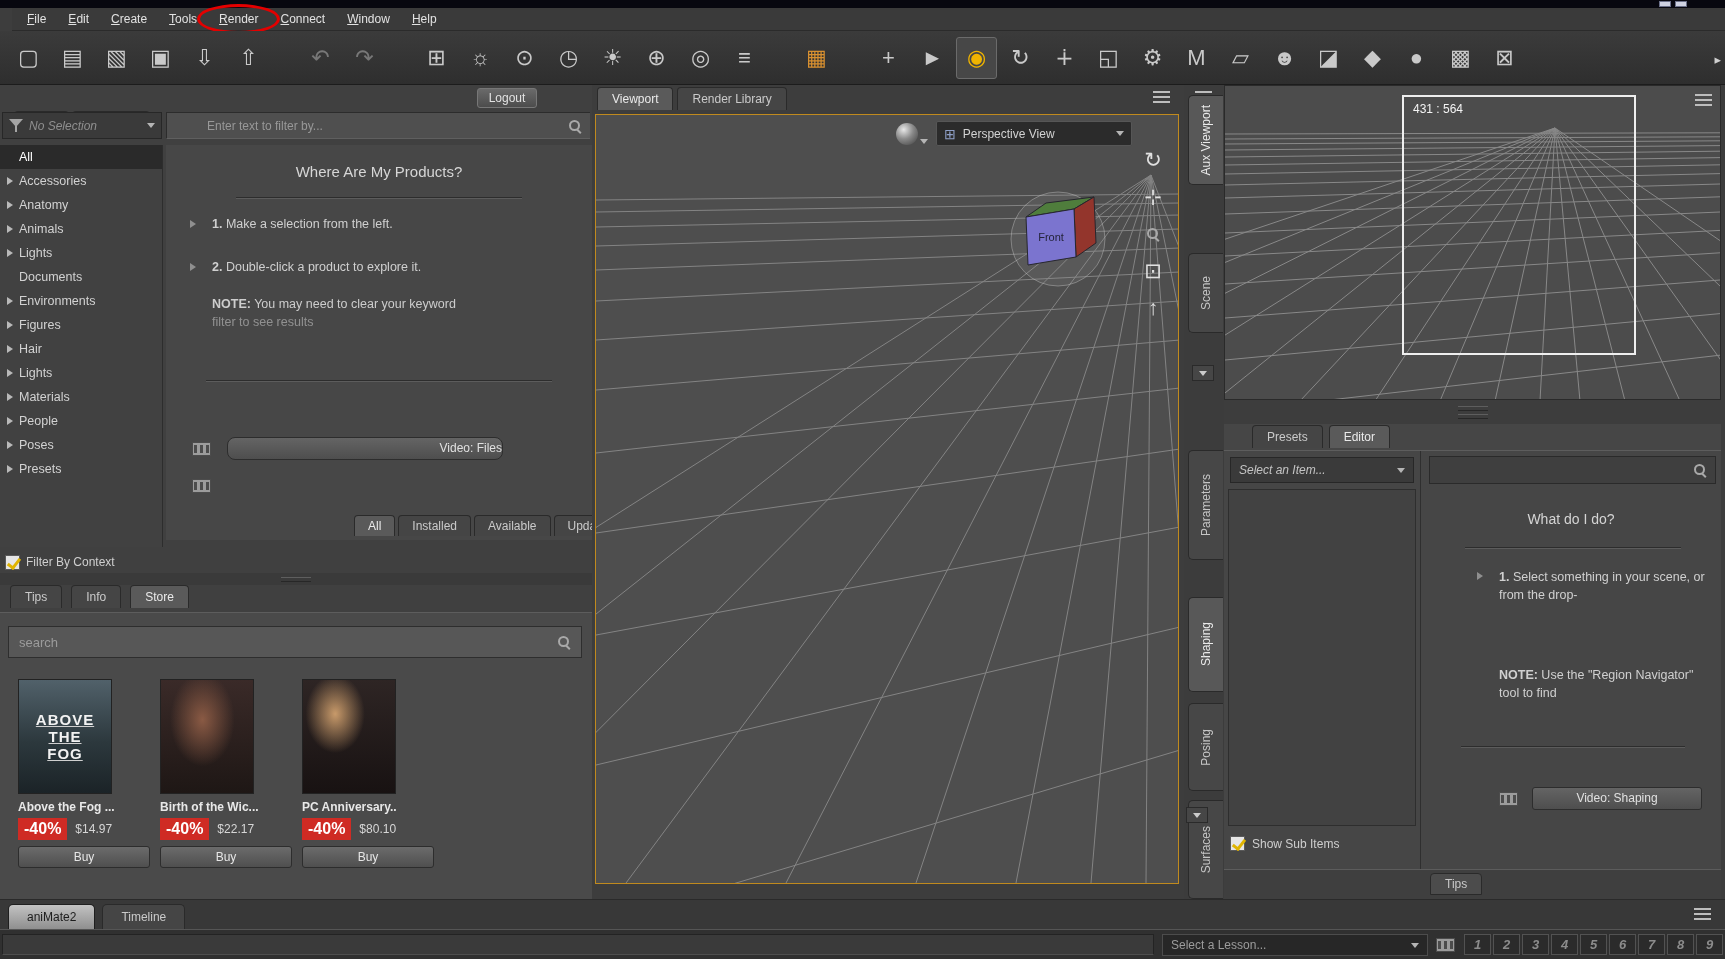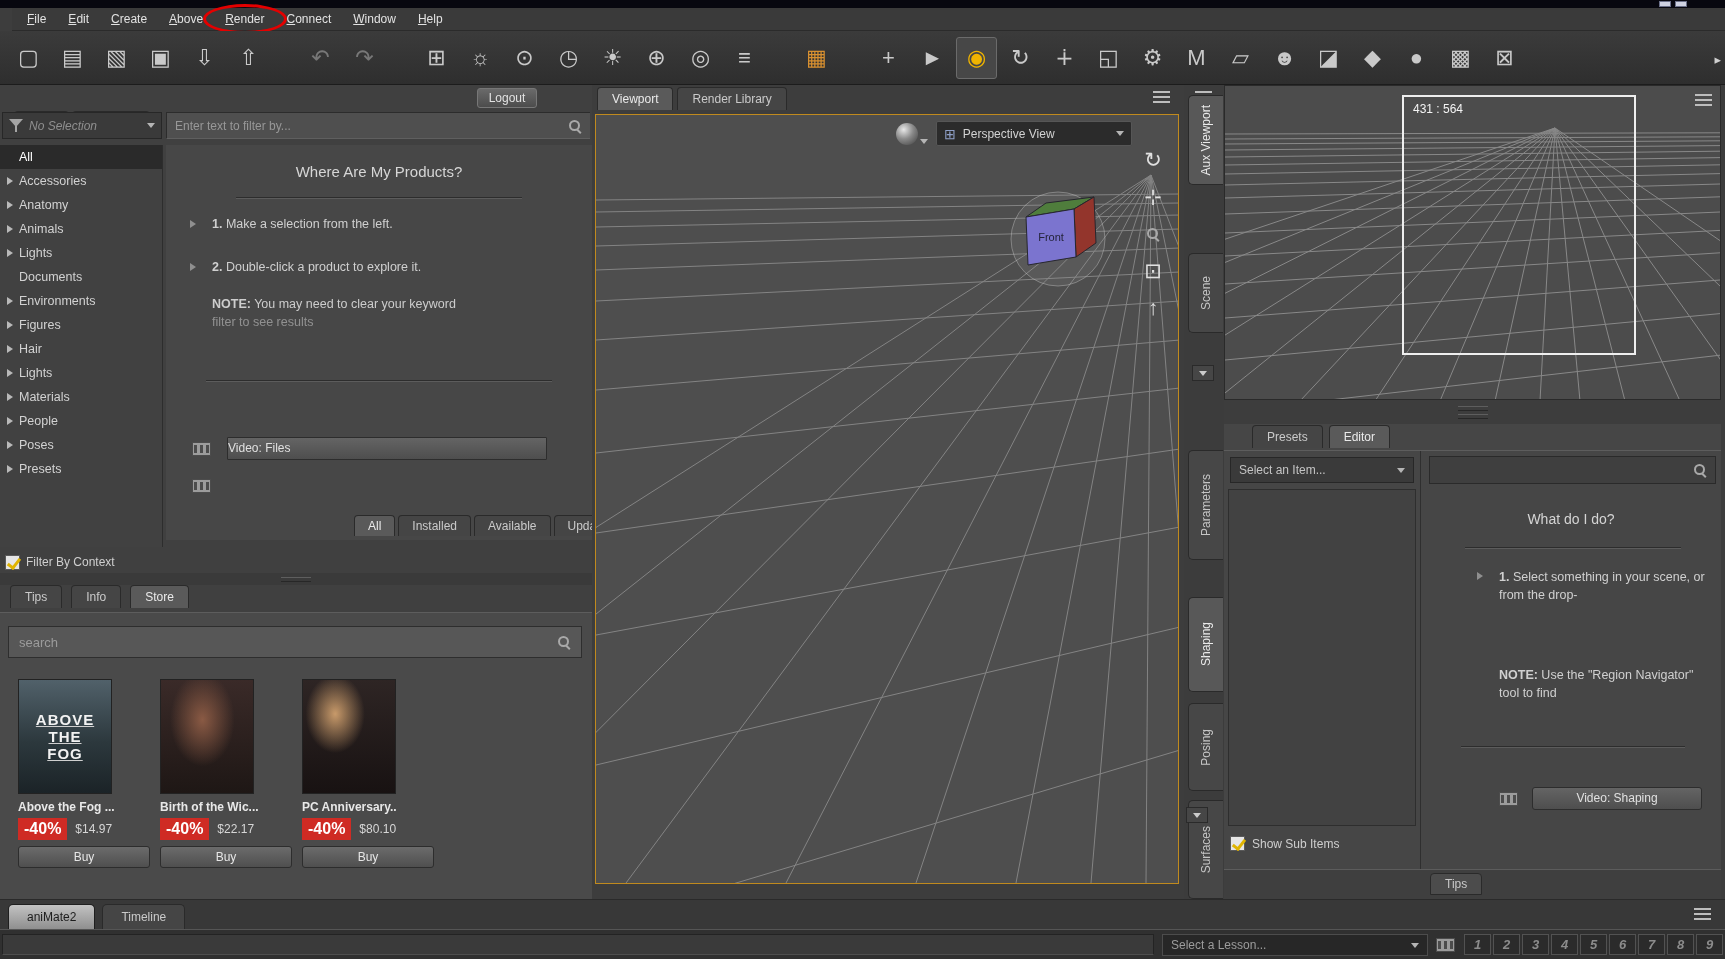--- a/index.html
+++ b/index.html
@@ -67,42 +67,42 @@
   .sc-tabs { position:absolute; left:14px; top:2px; display:flex; gap:3px;margin-top:24px; }
   .logout-btn { position:absolute; right:55px; top:3px; width:60px; height:20px;
          background:linear-gradient(#6a6a6a,#4c4c4c); border:1px solid #777; border-radius:3px;
          color:#e2e2e2; text-align:center; line-height:18px; font-size:12px; }
   .cat-drop { position:absolute; left:2px; top:27px; width:160px; height:27px; background:#3a3a3a;
          border:1px solid #272727; display:flex; align-items:center; gap:6px; padding:0 6px; }
   .cat-drop .val { flex:1; font-style:italic; color:#8f8f8f; overflow:hidden; white-space:nowrap; }
   .filter-input-wrap { position:absolute; left:166px; top:27px; width:424px; height:27px; background:#4f4f4f;
          border-top:1px solid #2c2c2c; border-left:1px solid #2c2c2c; border-bottom:1px solid #5f5f5f;
          display:flex; align-items:center; padding:0 8px; }
-  .filter-input-wrap input { flex:1; background:transparent; border:none; outline:none; color:#dcdcdc; font-size:12px; }
+  .filter-input-wrap input { flex:1; background:transparent; border:none; outline:none; color:#dcdcdc; font-size:12px;margin-left:32px; }
   .filter-input-wrap input::placeholder { color:#989898; }
   .cat-list { position:absolute; left:0; top:60px; width:163px; height:402px; background:#414141;
          border-right:1px solid #2d2d2d; overflow:hidden; }
   .cat-item { height:24px; display:flex; align-items:center; gap:6px; padding-left:7px; color:#d2d2d2; font-size:12.5px; }
   .cat-item.selected { background:#2a2a2a; color:#ffffff; }
   .cat-item.no-arrow .tri-right { visibility:hidden; }
   .fbc-row { position:absolute; left:0; top:464px; width:163px; height:26px; display:flex; align-items:center;
          gap:6px; padding-left:5px; }
   .help-area { position:absolute; left:166px; top:60px; width:426px; height:395px; background:#474747; }
   .help-title { position:absolute; left:0; top:18px; width:100%; text-align:center; font-size:15px; color:#d6d6d6; }
   .help-hr1 { position:absolute; left:70px; right:70px; top:52px; }
   .help-step { position:absolute; left:46px; width:330px; color:#d0d0d0; font-size:12.5px; }
   .help-step .tri-right { position:absolute; left:-22px; top:3px; border-left-color:#8f8f8f; }
   .step-1 { top:72px; } .step-2 { top:115px; }
   .help-note { position:absolute; left:46px; top:150px; width:300px; color:#cdcdcd; font-size:12.5px; line-height:1.45; }
   .help-note .fade { opacity:.55; }
   .help-hr2 { position:absolute; left:40px; right:40px; top:235px; }
   .video-row { position:absolute; left:26px; width:566px; display:flex; align-items:center; gap:16px; }
   .vr-1 { top:292px; } .vr-2 { top:334px; }
-  .video-btn { width:320px; height:23px; background:linear-gradient(#646464,#4e4e4e); border:1px solid #2d2d2d;
-         border-radius:1px; color:#e0e0e0; text-align:left; line-height:21px; }
+  .video-btn { width:276px; height:23px; background:linear-gradient(#646464,#4e4e4e); border:1px solid #2d2d2d;
+         border-radius:8px; color:#e0e0e0; text-align:right; line-height:21px; }
   .status-tabs { position:absolute; left:188px; top:370px; display:flex; gap:3px; }
   .status-tabs .tab { padding:3px 13px; font-size:12px; }
   .left-split { position:absolute; left:0; top:488px; width:592px; height:12px; display:flex;
          align-items:center; justify-content:center; background:#3a3a3a; }
   .store-tabs { position:absolute; left:10px; top:500px; display:flex; gap:9px; }
   .store-body { position:absolute; left:0; top:527px; width:592px; height:287px; background:#4a4a4a;
          border-top:1px solid #5d5d5d; }
   .store-search { position:absolute; left:8px; top:13px; width:574px; height:32px; background:#575757;
          border:1px solid #2e2e2e; display:flex; align-items:center; padding:0 10px; }
   .store-search input { flex:1; background:transparent; border:none; outline:none; color:#e6e6e6; font-size:13px; }
@@ -170,21 +170,21 @@
   .aux-pane-icon { position:absolute; right:8px; top:8px; }
   .region-label { position:absolute; left:188px; top:16px; color:#f4f4f4; font-size:12px; }
   .rp-split { position:absolute; left:0; top:315px; width:497px; height:24px; display:flex; flex-direction:column;
          align-items:center; justify-content:center; gap:3px; }
   .editor { position:absolute; left:0; top:339px; width:497px; height:475px; background:#464646; }
   .ed-tabs { position:absolute; left:28px; top:1px; display:flex; gap:6px; }
   .ed-body { position:absolute; left:0; top:26px; width:497px; height:449px; border-top:1px solid #5d5d5d; }
   .ed-left { position:absolute; left:0; top:0; width:196px; height:449px; }
   .item-select { position:absolute; left:6px; top:6px; width:184px; height:26px; background:#3a3a3a;
          border:1px solid #272727; display:flex; align-items:center; padding:0 8px; gap:6px; }
-  .item-select .val { flex:1; color:#c4c4c4; }
+  .item-select .val { flex:1; color:#c4c4c4;font-style:italic; }
   .item-list { position:absolute; left:4px; top:38px; width:188px; height:337px; background:#424242;
          border:1px solid #2e2e2e; }
   .ssi-row { position:absolute; left:6px; top:385px; display:flex; align-items:center; gap:7px; }
   .ed-right { position:absolute; left:196px; top:0; width:301px; height:449px; border-left:1px solid #2f2f2f; }
   .ed-search { position:absolute; left:8px; top:5px; width:287px; height:28px; background:#3f3f3f;
          border:1px solid #2a2a2a; display:flex; align-items:center; padding:0 8px; }
   .ed-search input { flex:1; background:transparent; border:none; outline:none; color:#dddddd; }
   .wdid-title { position:absolute; left:0; top:60px; width:100%; text-align:center; font-size:14px; color:#d4d4d4; }
   .ed-hr1 { position:absolute; left:44px; right:40px; top:96px; }
   .r-step { position:absolute; left:78px; width:212px; color:#d0d0d0; font-size:12.5px; line-height:1.4; }
@@ -230,21 +230,21 @@
   </div>
 
   <div class="menubar">
 
       <span class="menu-item">File</span>
 
       <span class="menu-item">Edit</span>
 
       <span class="menu-item">Create</span>
 
-      <span class="menu-item">Above</span>
+      <span class="menu-item">Tools</span>
 
       <span class="menu-item annotated">Render</span>
 
       <span class="menu-item">Connect</span>
 
       <span class="menu-item">Window</span>
 
       <span class="menu-item">Help</span>
     </div>
 

